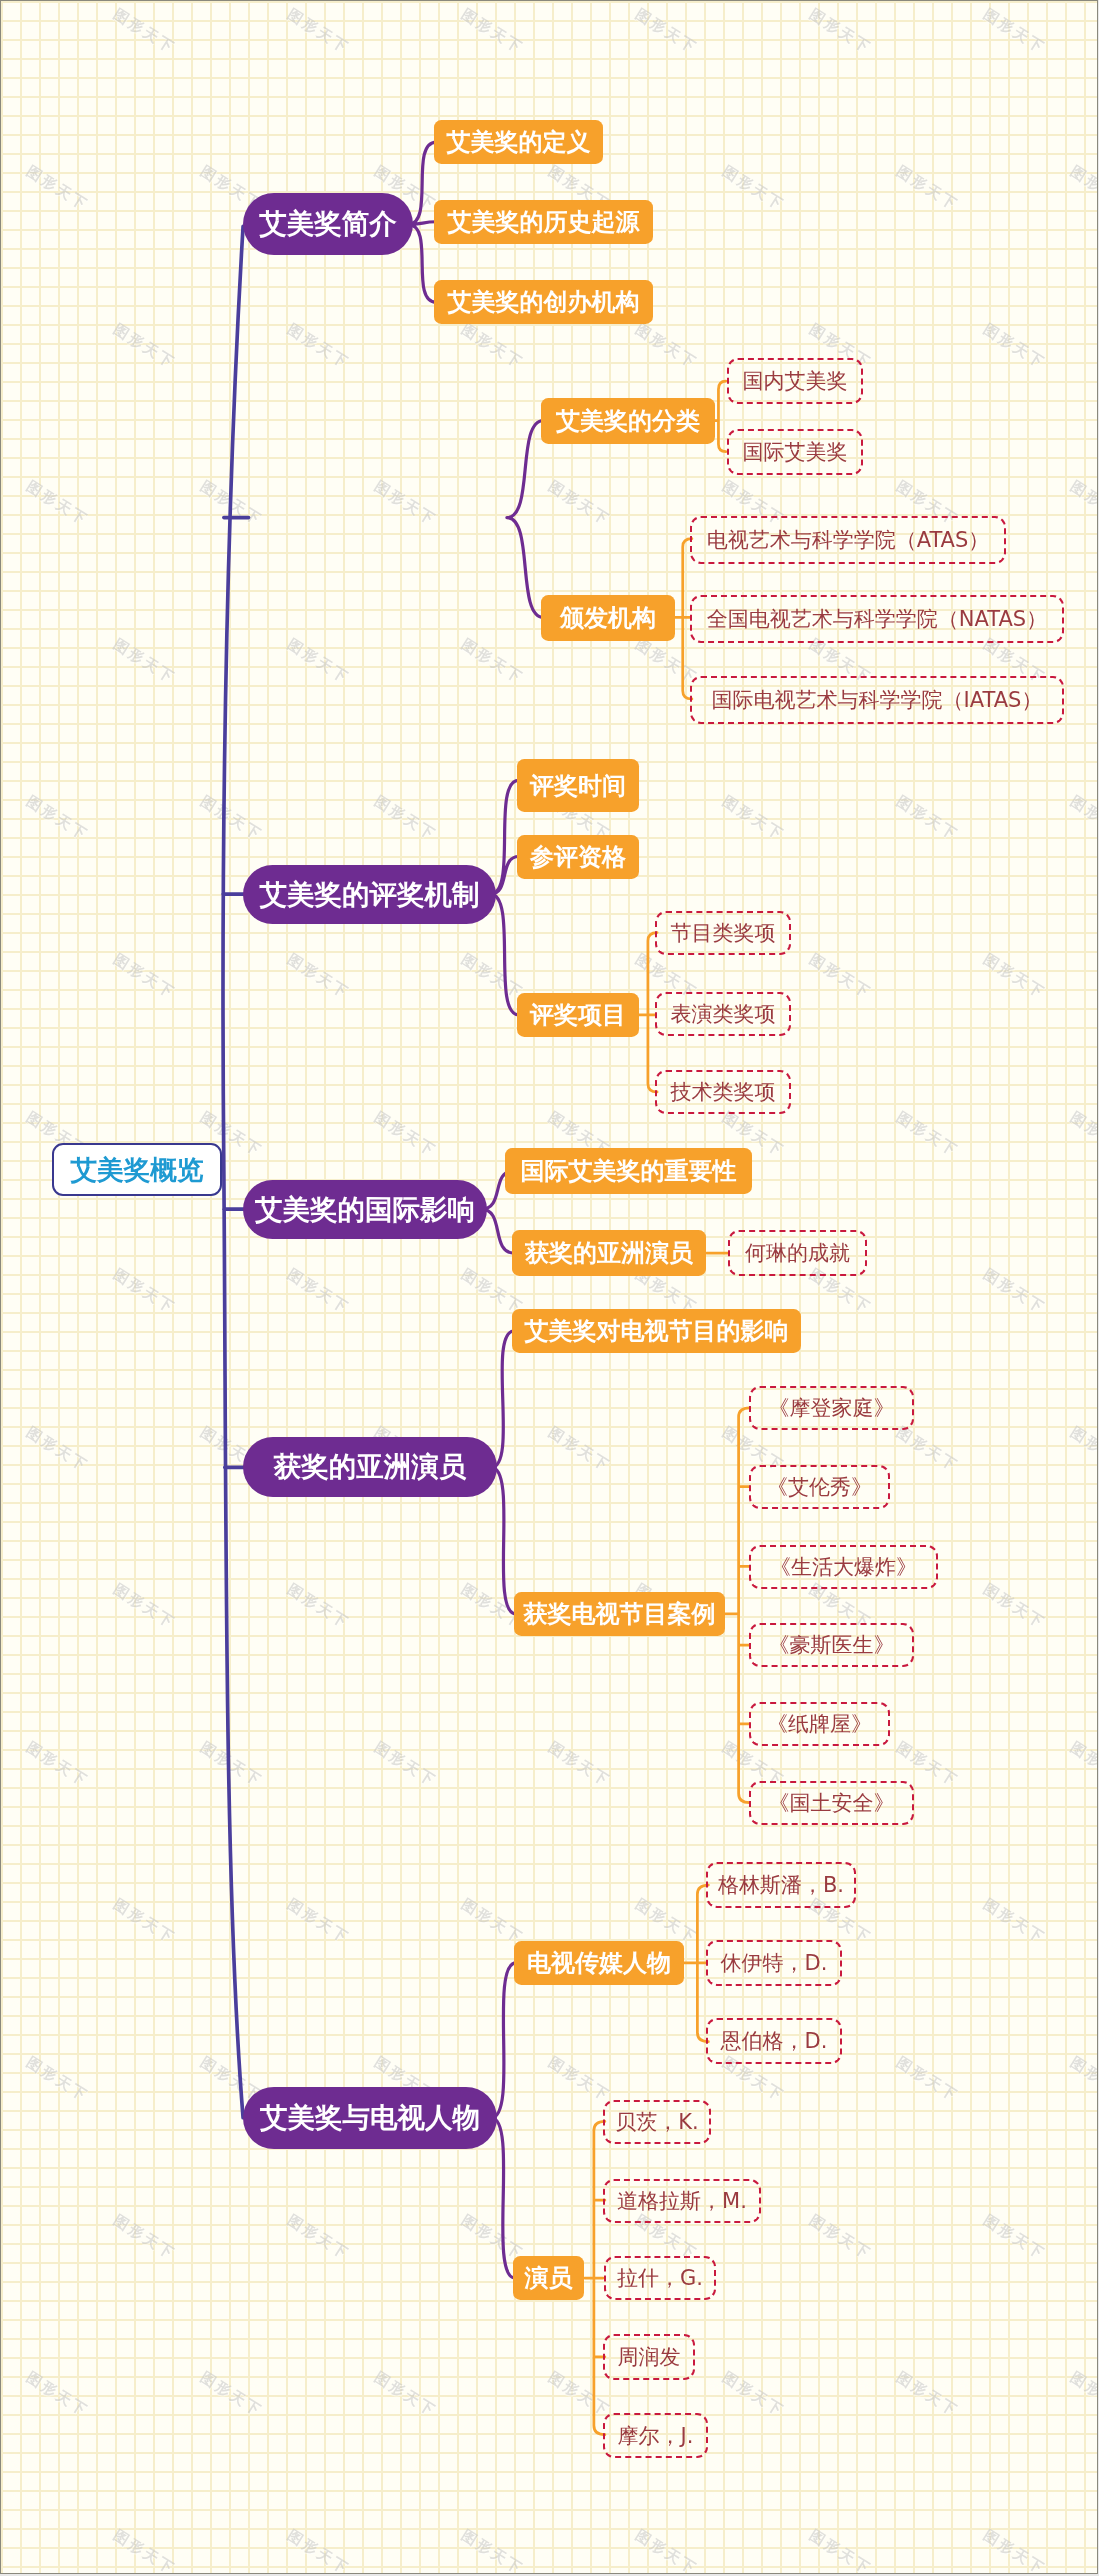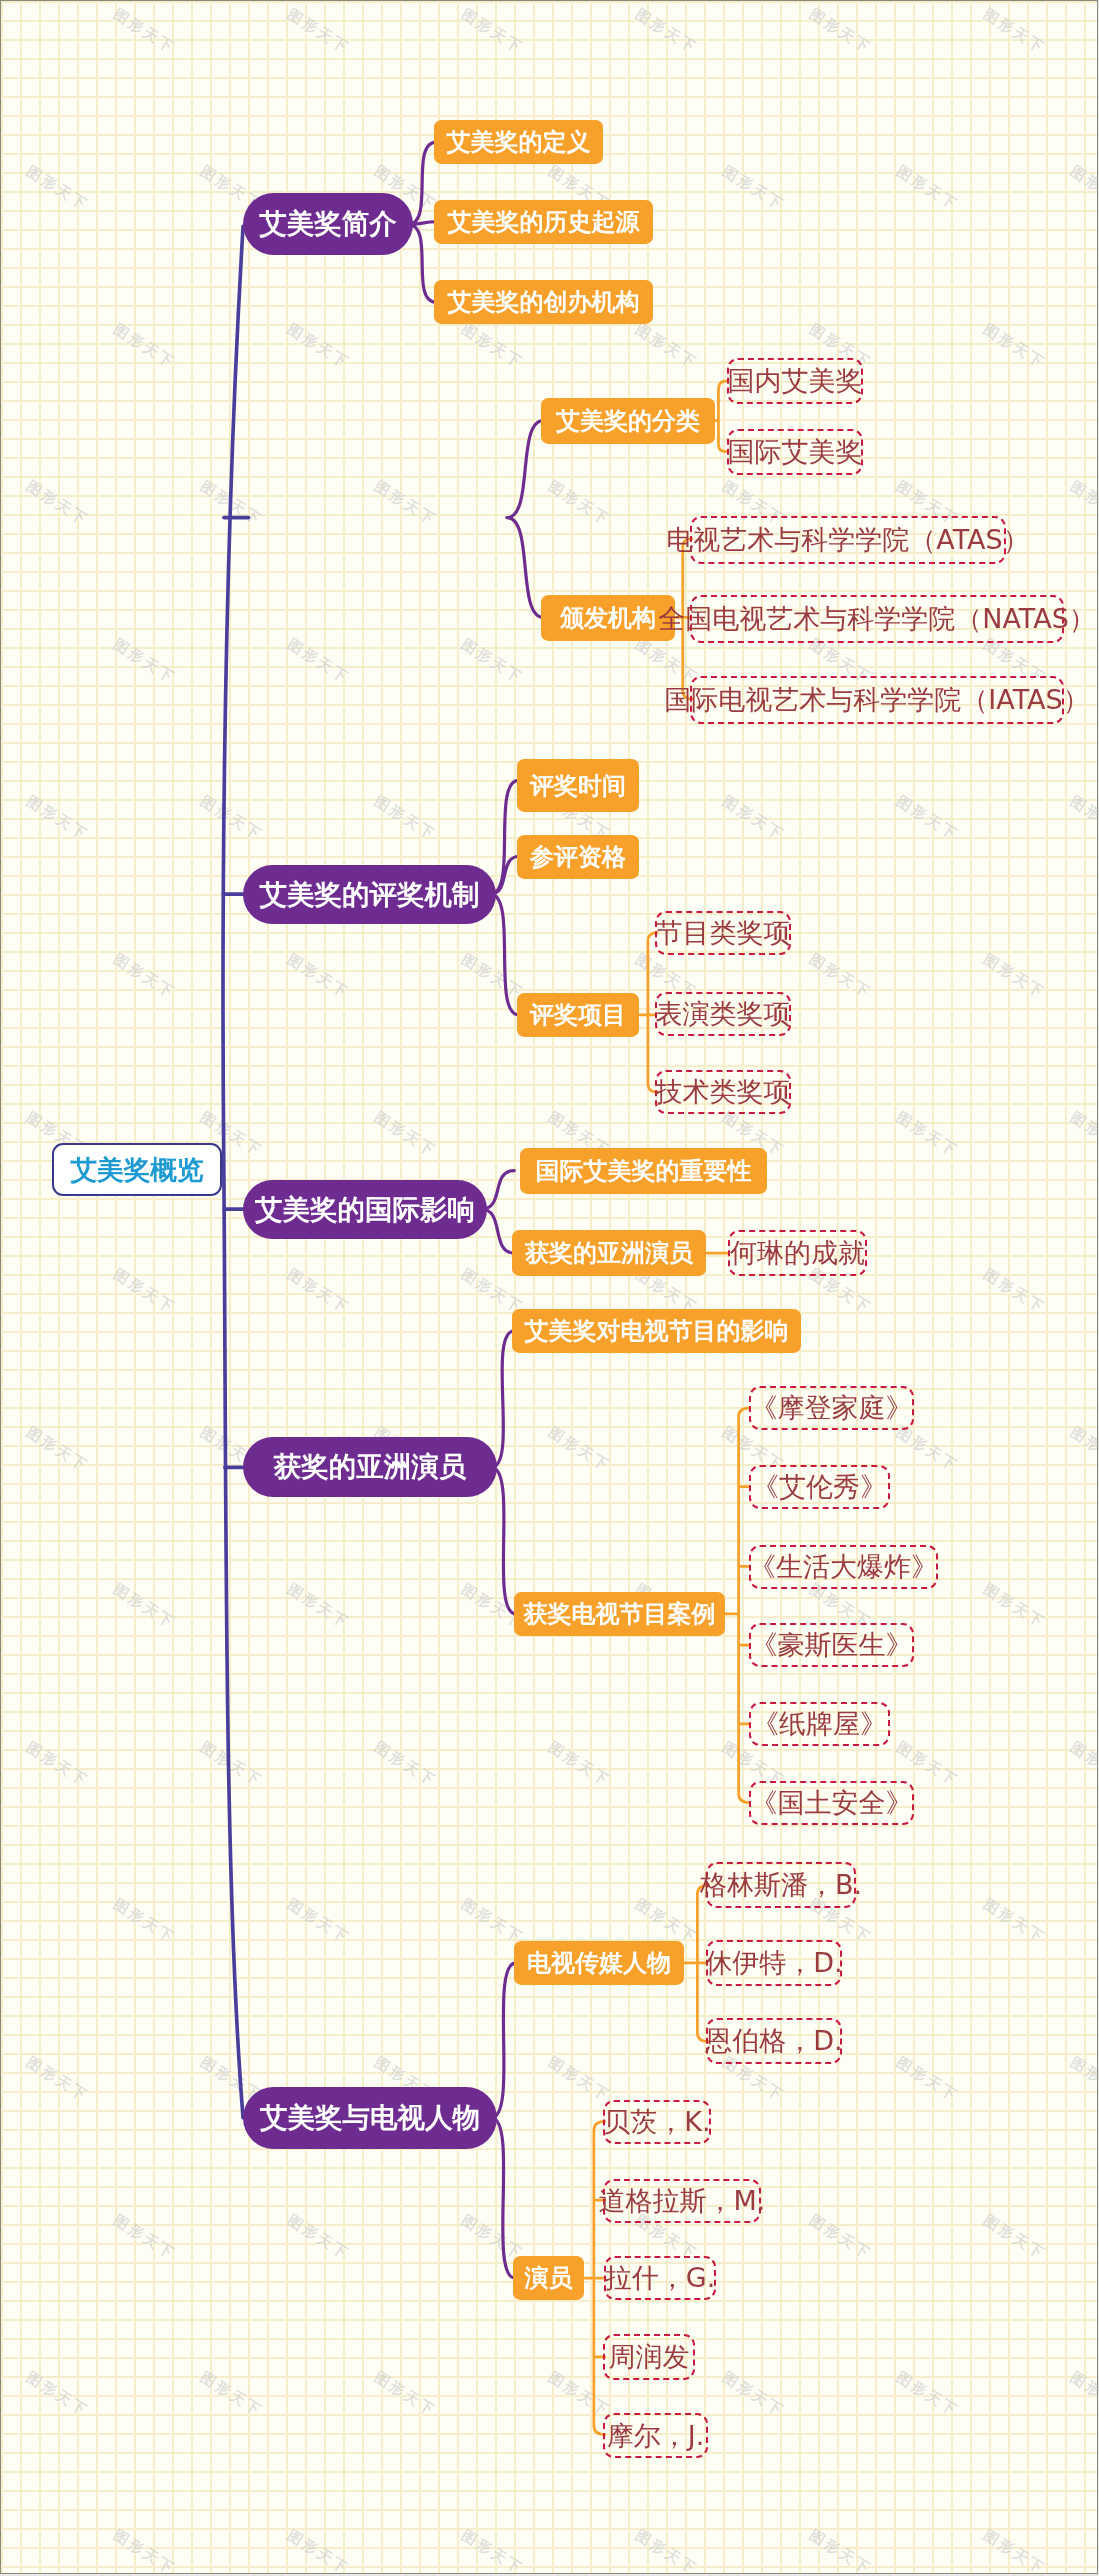--- a/index.html
+++ b/index.html
@@ -41,21 +41,21 @@
   .node.purple{
     background:var(--purple);border-radius:31px;
     color:#FFFFFF;font-size:27.5px;font-weight:bold;
   }
   .node.orange{
     background:var(--orange);border-radius:7.3px;
     color:#FFFFFF;font-size:24px;font-weight:bold;
   }
   .node.dashed{
     background:transparent;border:2.7px dashed var(--dashed-border);border-radius:11px;
-    color:var(--dashed-text);font-size:27px;font-weight:normal;
+    color:var(--dashed-text);font-size:21px;font-weight:normal;
   }
 </style>
 </head>
 <body>
 
 <div class="canvas">
 
   <div class="wm-layer">
       <span class="wm" style="left: -55px; top: 3.7px;">图形天下</span>
       <span class="wm" style="left: 119px; top: 3.7px;">图形天下</span>
@@ -263,21 +263,21 @@
   <div class="node dashed" style="left:654px;top:991px;width:136px;height:44px">
     <span>表演类奖项</span>
   </div>
   <div class="node dashed" style="left:654px;top:1069px;width:136px;height:44px">
     <span>技术类奖项</span>
   </div>
 
   <div class="node purple" style="left:242px;top:1179px;width:244px;height:59px">
     <span>艾美奖的国际影响</span>
   </div>
-  <div class="node orange" style="left:519px;top:1147px;width:247px;height:46px">
+  <div class="node orange" style="left:504px;top:1147px;width:247px;height:46px">
     <span>国际艾美奖的重要性</span>
   </div>
   <div class="node orange" style="left:511px;top:1229px;width:194px;height:46px">
     <span>获奖的亚洲演员</span>
   </div>
   <div class="node dashed" style="left:727px;top:1229px;width:139px;height:46px">
     <span>何琳的成就</span>
   </div>
 
   <div class="node purple" style="left:242px;top:1436px;width:254px;height:60px">

